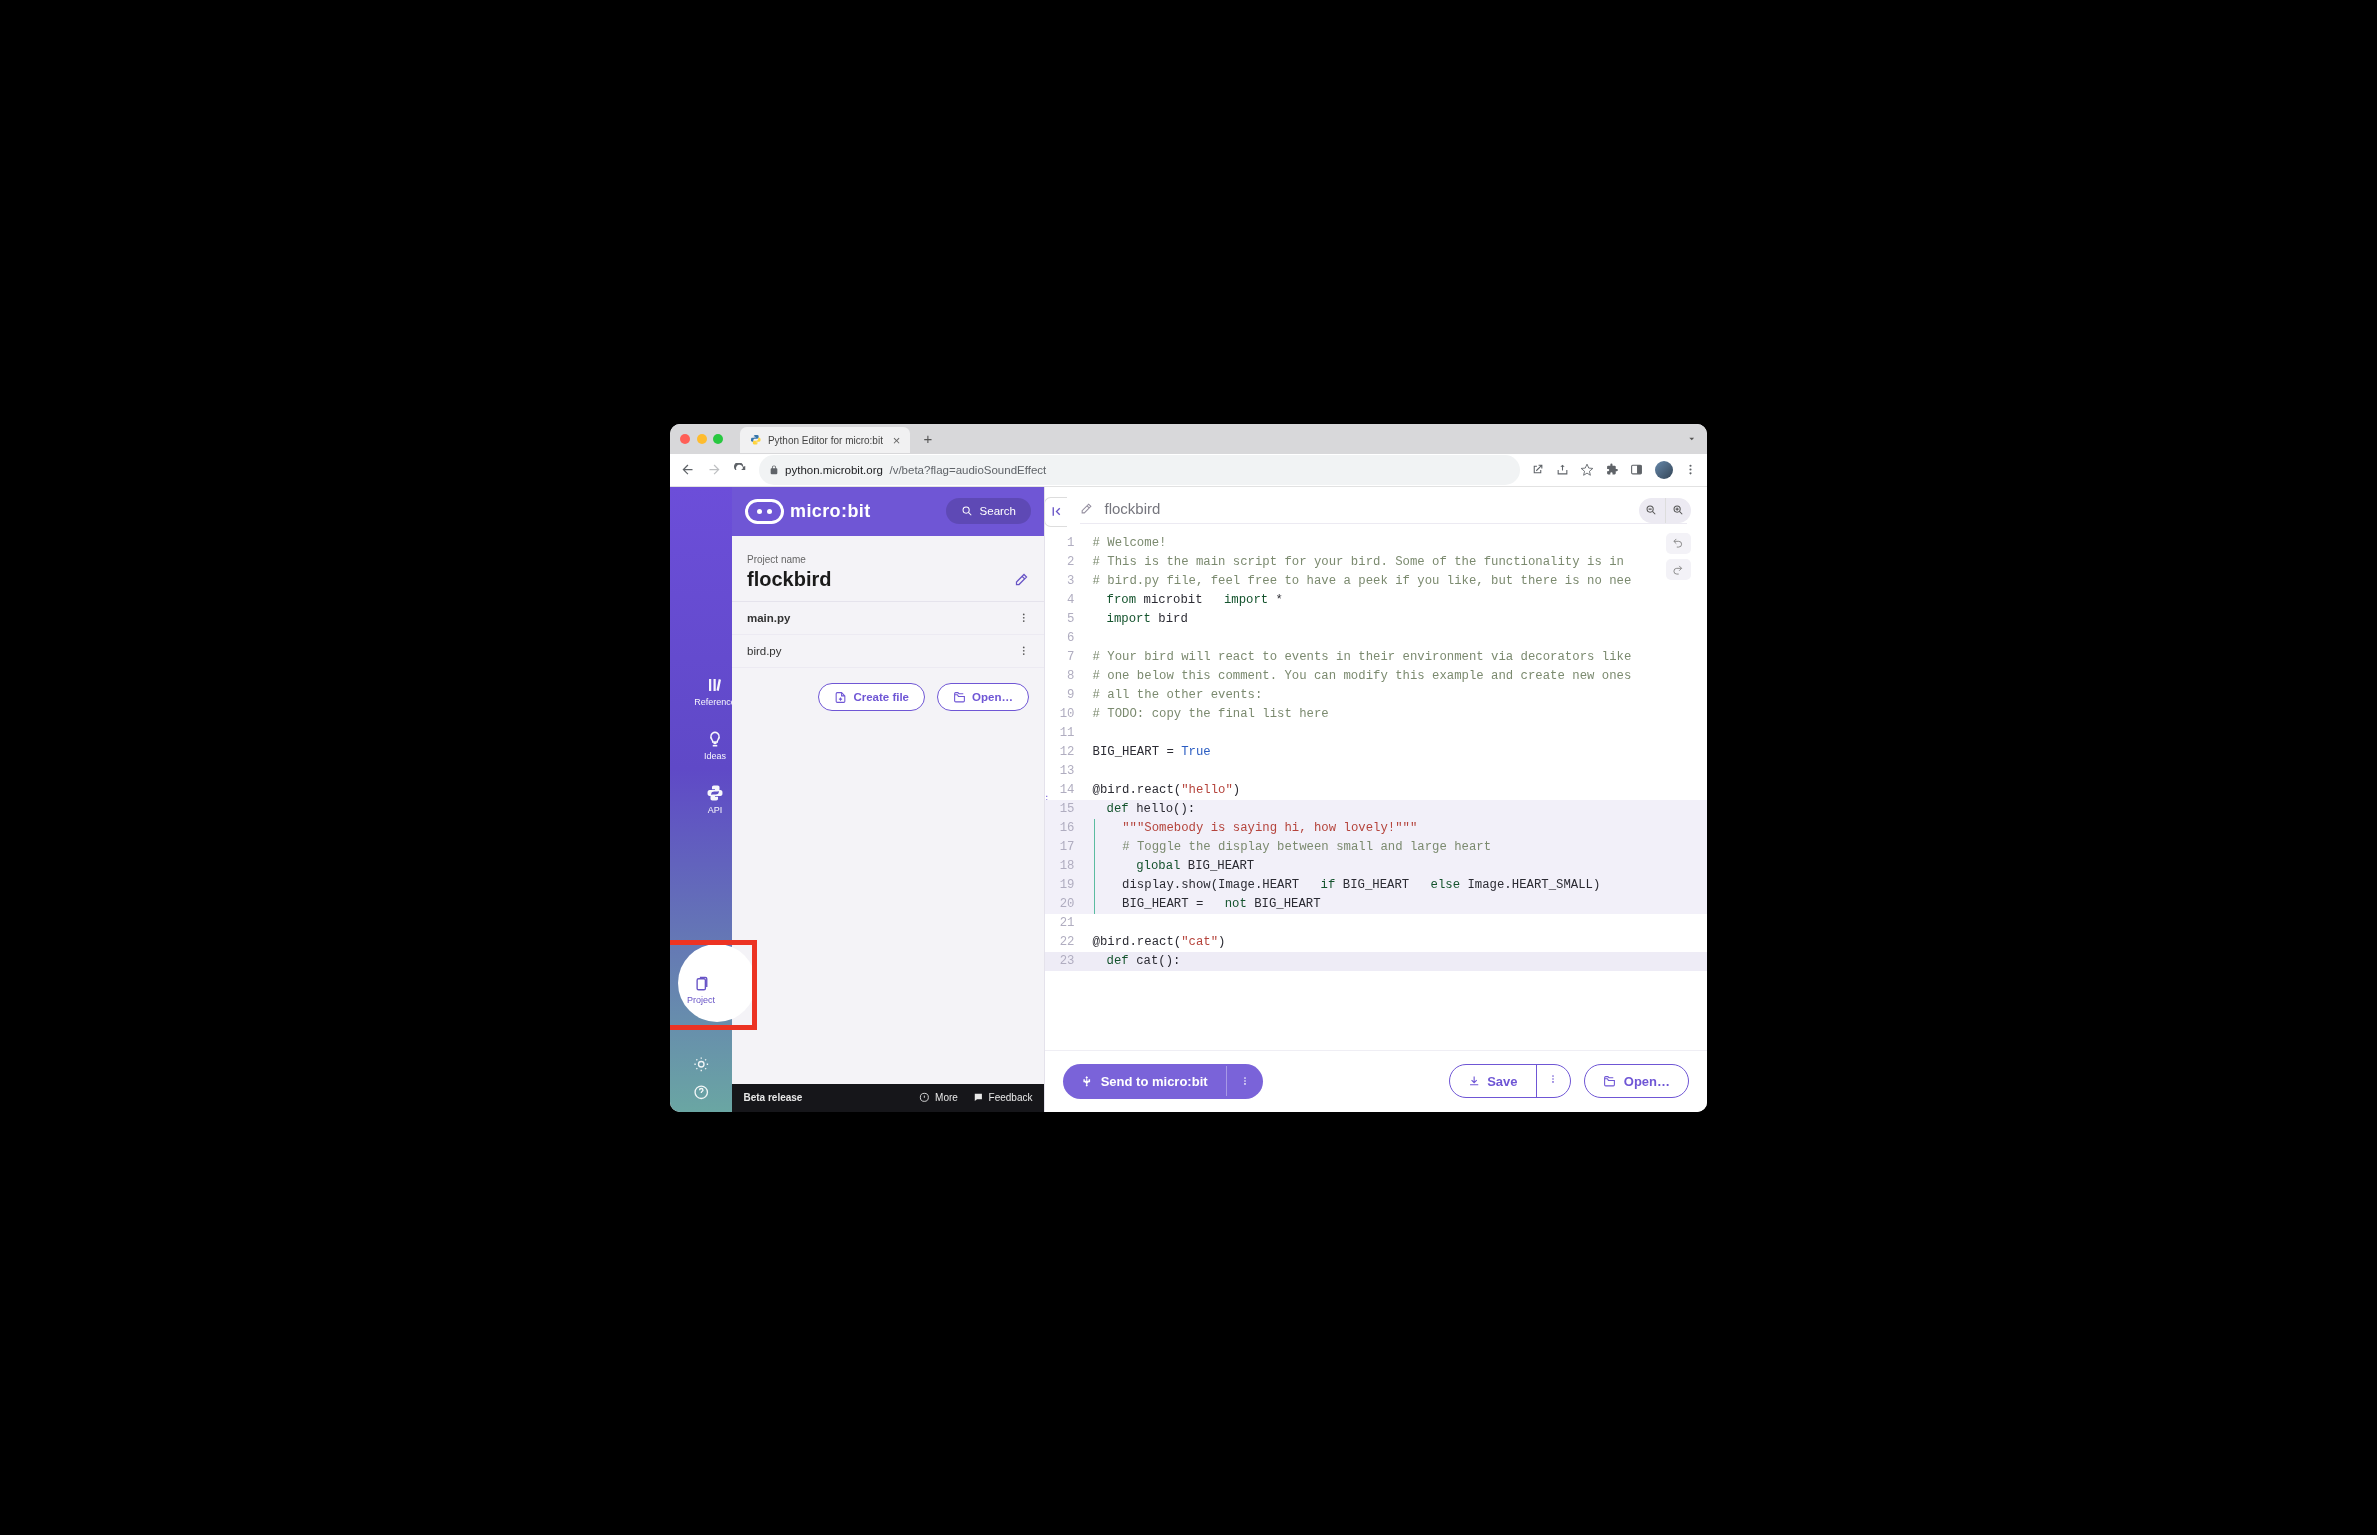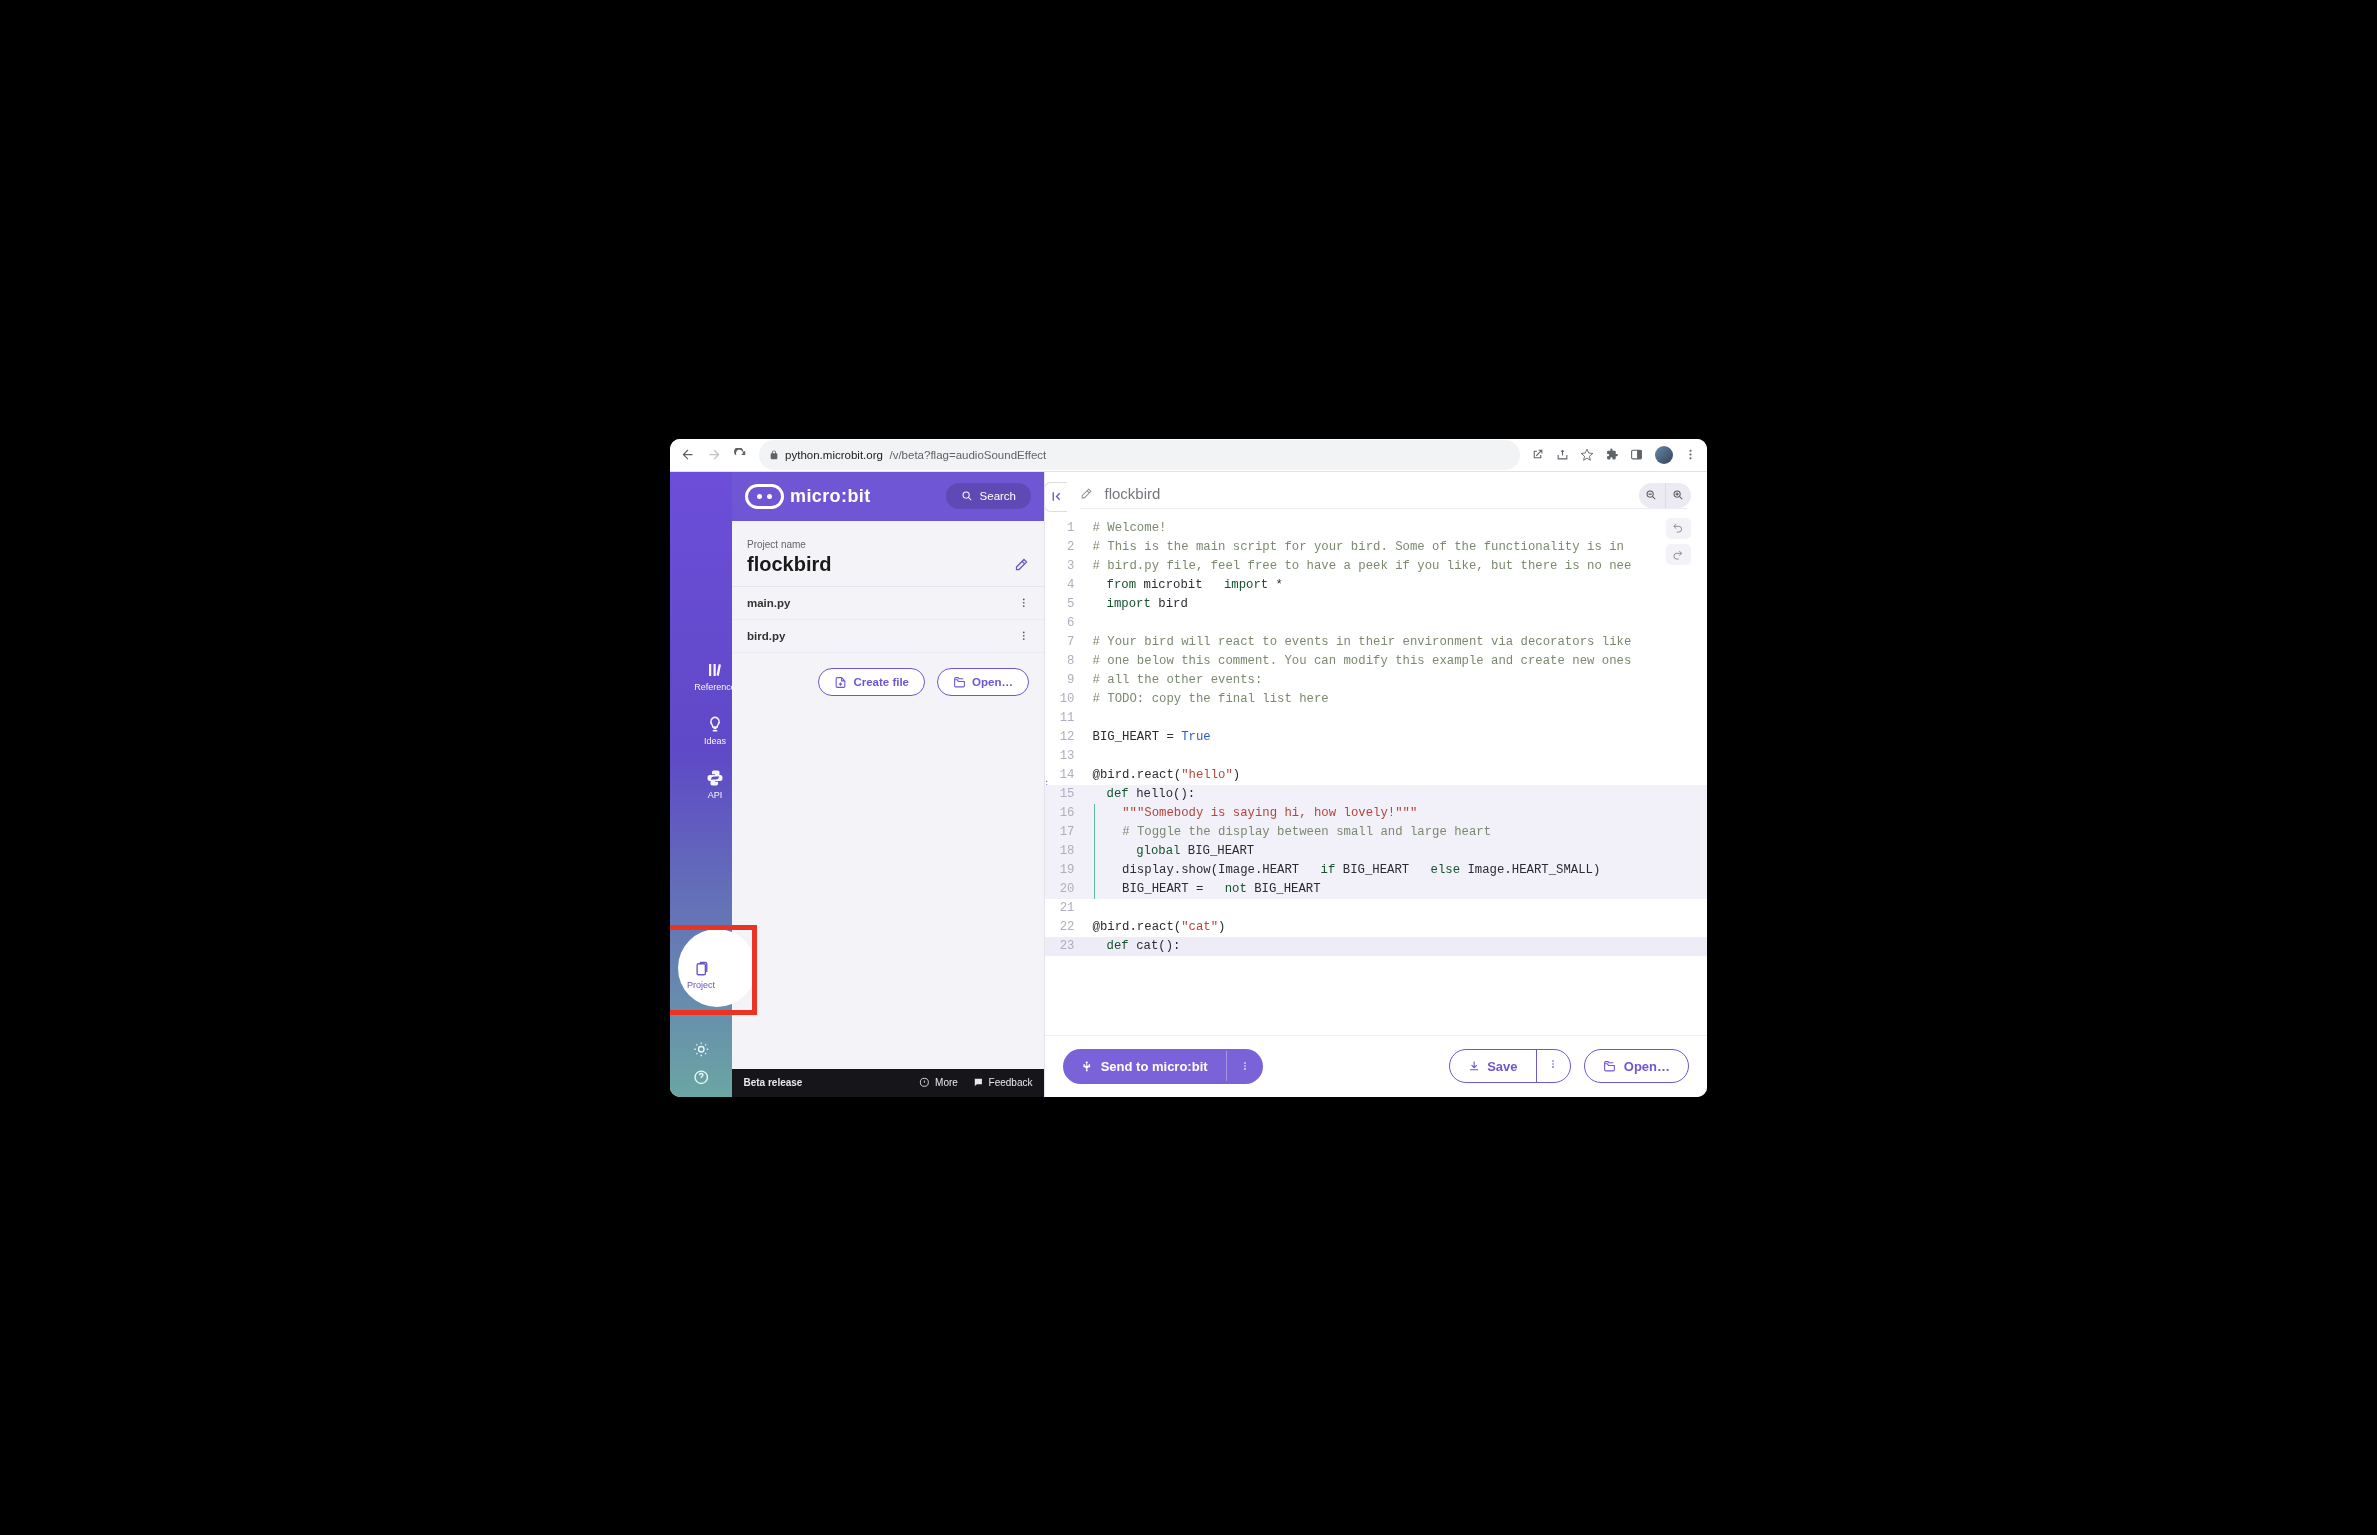--- a/index.html
+++ b/index.html
@@ -179,21 +179,21 @@
 .pn-row{display:flex;align-items:center;justify-content:space-between;padding:0 5px 10px 5px;}
 .pn-name{font-size:20px;font-weight:700;color:#1a1a1a;}
 .pn-edit{color:#6854c6;cursor:pointer;}
 .filelist{
   border-top:0.8px solid #e5e3ec;
 }
 .filerow{
   display:flex;align-items:center;justify-content:space-between;
   padding:10px 15px;
   border-bottom:0.8px solid #eceaf2;
-  font-size:11.5px;color:#333;cursor:pointer;font-weight:bold;
+  font-size:11.5px;color:#333;cursor:pointer;
 }
 .filerow.active{font-weight:700;}
 .filerow .more{color:#555;}
 .btnrow{
   display:flex;gap:11.5px;justify-content:flex-end;padding:15px;
 }
 .pill-btn{
   border:1.6px solid #6f56d5;color:#6f56d5;background:#fff;
   border-radius:20px;padding:6.6px 15px;font-size:11.5px;font-weight:600;
   display:flex;align-items:center;gap:6.6px;cursor:pointer;
@@ -282,20 +282,43 @@
   padding:8.2px 18px;display:flex;align-items:center;gap:8.2px;font-weight:600;cursor:pointer;
 }
 .spacer{flex:1;}
 svg{display:block;}
 </style>
 </head>
 <body>
 
 <div class="window">
 
+  <div class="titlebar">
+    <div class="traffic">
+      <div class="dot r"></div>
+      <div class="dot y"></div>
+      <div class="dot g"></div>
+    </div>
+    <div class="tab">
+      <span class="favicon">
+        <svg viewBox="0 0 24 24">
+            <path fill="#3776ab" d="M12 2c-2 0-4 .3-4 2v3h4v1H5c-2 0-3 1-3 4s1 4 3 4h2v-3c0-2 2-3 4-3h4c2 0 3-1 3-3V4c0-1.7-2-2-4-2h-2zM9 4a1 1 0 110 2 1 1 0 010-2z"></path>
+            <path fill="#ffd43b" d="M12 22c2 0 4-.3 4-2v-3h-4v-1h7c2 0 3-1 3-4s-1-4-3-4h-2v3c0 2-2 3-4 3H9c-2 0-3 1-3 3v3c0 1.7 2 2 4 2h2zm3-2a1 1 0 110-2 1 1 0 010 2z"></path>
+          </svg>
+      </span>
+      <span>Python Editor for micro:bit</span>
+      <span class="close">×</span>
+    </div>
+    <span class="newtab">+</span>
+    <span class="chev">
+      <svg width="11.5" height="11.5" viewBox="0 0 24 24">
+          <path fill="#555" d="M7 10l5 5 5-5z"></path>
+        </svg>
+    </span>
+  </div>
 
   <div class="toolbar">
     <span class="tb-btn">
         <svg width="15" height="15" viewBox="0 0 24 24">
           <path fill="currentColor" d="M20 11H7.8l5.6-5.6L12 4l-8 8 8 8 1.4-1.4L7.8 13H20z"></path>
         </svg>
       </span>
     <span class="tb-btn" style="opacity:.4">
         <svg width="15" height="15" viewBox="0 0 24 24">
           <path fill="currentColor" d="M4 11h12.2l-5.6-5.6L12 4l8 8-8 8-1.4-1.4L16.2 13H4z"></path>

